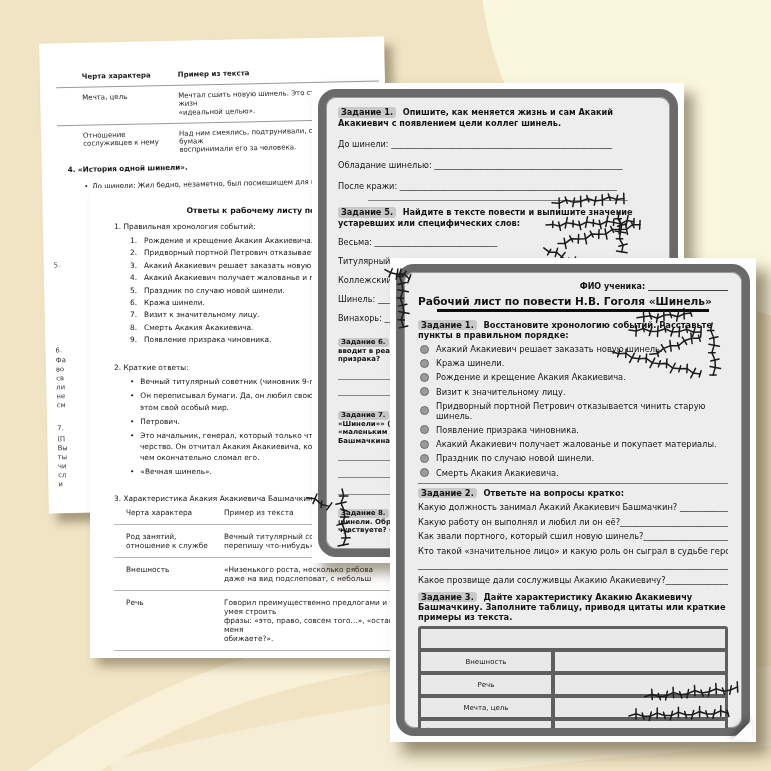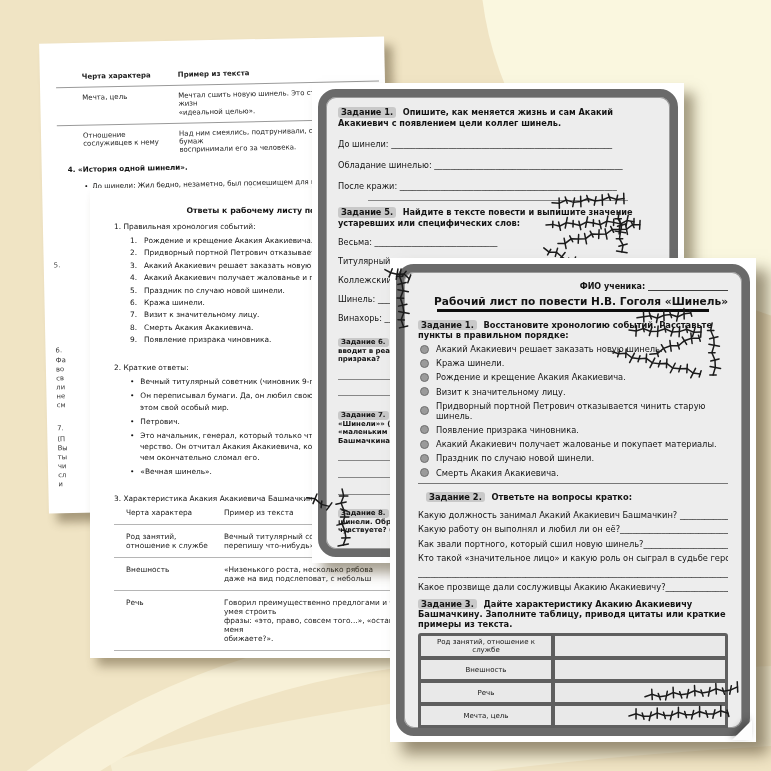--- a/index.html
+++ b/index.html
@@ -60,21 +60,21 @@
   .mtask{margin-bottom:3px}
   .mline{margin-top:10px;white-space:nowrap;overflow:hidden}
   .mhr{border:0;border-top:1px solid #888;margin:8px 30px 6px}
   .mwords .mline{margin-top:8px}
   .mfragcol{width:86px;font-size:7px;line-height:8.6px;margin-top:12px}
   .mfragcol .fdash{margin-top:8px;color:#222}
   .mfragcol .taskblock{margin-top:14px}
   
   .fcontent{position:absolute;inset:10px 14px 8px 14px;font-size:8.3px;line-height:10px}
   .fio{text-align:right;font-weight:bold;font-size:8px;margin-bottom:4px}
-  .ftitle{font-weight:bold;font-size:10.6px;text-align:right}
+  .ftitle{font-weight:bold;font-size:10.6px;text-align:left}
   .funder{height:3px;background:#0d0d0d;width:88%;margin:3px auto 8px}
   ul.fitems{margin:4px 0 0 2px;padding:0;list-style:none}
   ul.fitems li{margin-bottom:4.2px;display:flex;align-items:center}
   ul.fitems li::before{content:"";flex:0 0 7px;height:7px;border-radius:50%;
         background:#9a9a9a;border:1px solid #6f6f6f;margin-right:7px}
   .fhr{border:0;border-top:1px solid #777;margin:5px 0 4px}
   .fq{margin-top:4.6px;white-space:nowrap;overflow:hidden}
   .ftable{margin-top:4px;border:3px solid #5f5f5f;border-radius:3px;background:#5f5f5f}
   .ftr{display:flex;background:#e9e9e9;margin-bottom:4px;min-height:19px}
   .ftr:last-child{margin-bottom:0}
@@ -281,37 +281,36 @@
           <li>Кража шинели.</li>
           <li>Рождение и крещение Акакия Акакиевича.</li>
           <li>Визит к значительному лицу.</li>
           <li>Придворный портной Петрович отказывается чинить старую шинель.</li>
           <li>Появление призрака чиновника.</li>
           <li>Акакий Акакиевич получает жалованье и покупает материалы.</li>
           <li>Праздник по случаю новой шинели.</li>
           <li>Смерть Акакия Акакиевича.</li>
         </ul>
         <hr class="fhr">
-        <p class="mtask" style="margin:8px">
+        <p class="mtask" style="margin:0">
           <span class="chip">Задание 2.</span>
           <span class="ttl">Ответьте на вопросы кратко:</span>
         </p>
         <div class="fq">Какую должность занимал Акакий Акакиевич Башмачкин? ________________</div>
         <div class="fq">Какую работу он выполнял и любил ли он её?______________________________</div>
         <div class="fq">Как звали портного, который сшил новую шинель?__________________________</div>
         <div class="fq">Кто такой «значительное лицо» и какую роль он сыграл в судьбе героя?</div>
         <div class="fq">____________________________________________________________________________</div>
         <div class="fq">Какое прозвище дали сослуживцы Акакию Акакиевичу?_______________________</div>
         <p class="mtask" style="margin:7px 0 0">
           <span class="chip">Задание 3.</span>
           <span class="ttl">Дайте характеристику Акакию Акакиевичу Башмачкину. Заполните таблицу, приводя цитаты или краткие примеры из текста.</span>
         </p>
         <div class="ftable">
           <div class="ftr">
-            <div class="ftl">Род занятий, отношение к службе</div>
             <div class="ftv"></div>
           </div>
           <div class="ftr">
             <div class="ftl">Внешность</div>
             <div class="ftv"></div>
           </div>
           <div class="ftr">
             <div class="ftl">Речь</div>
             <div class="ftv"></div>
           </div>

